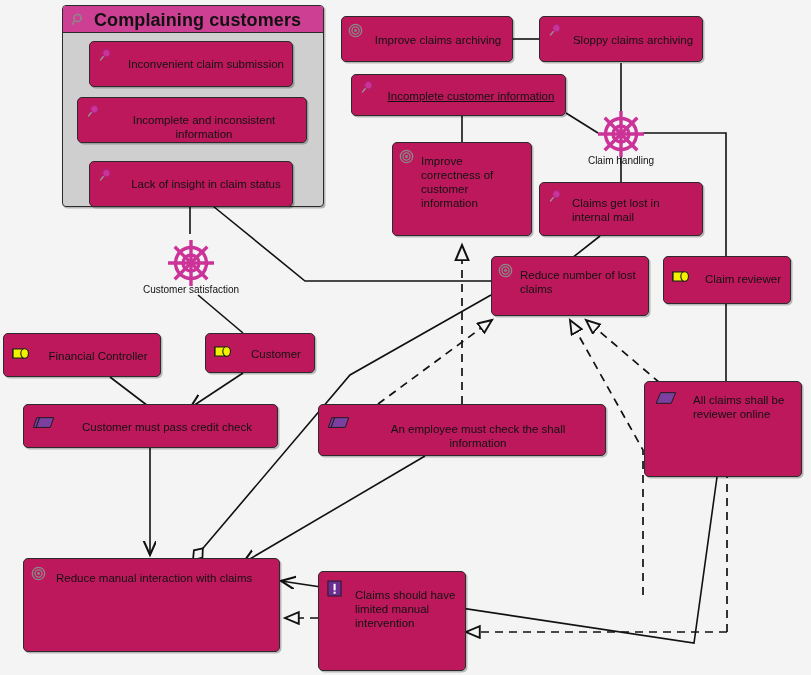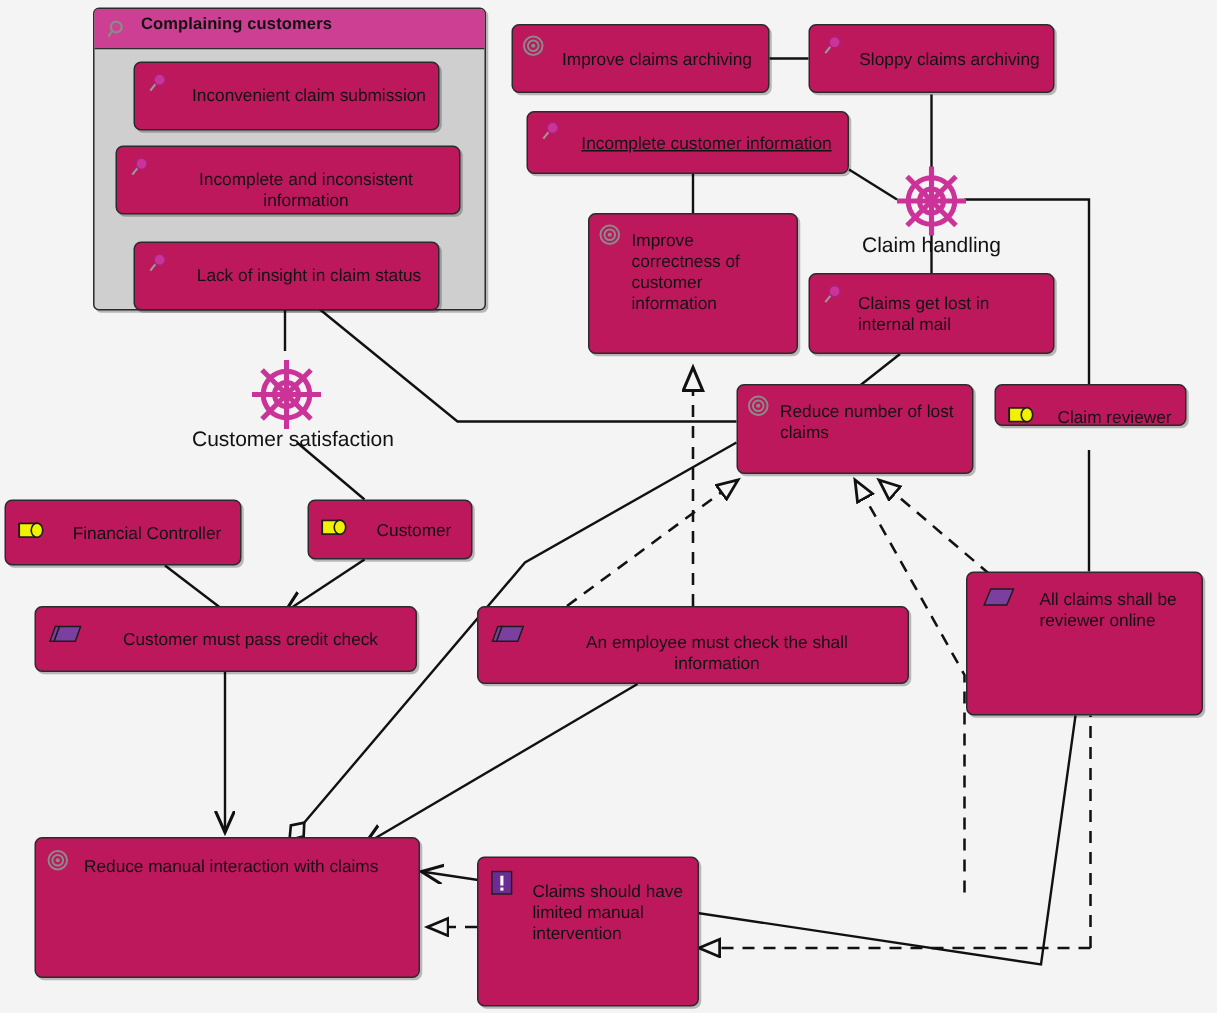--- a/index.html
+++ b/index.html
@@ -9,33 +9,33 @@
 
   .node{position:absolute;box-sizing:border-box;background:#be185d;border:1.4px solid #2b2b2b;border-radius:5px;
         box-shadow:1.5px 1.5px 0 rgba(0,0,0,0.25);}
   .node .label{position:absolute;font-size:11.5px;color:#111;line-height:1.22;}
 
   
   .group{position:absolute;box-sizing:border-box;background:#cfcfcf;border:1.4px solid #2b2b2b;border-radius:4px;
          box-shadow:1.5px 1.5px 0 rgba(0,0,0,0.25);}
   .group-header{position:absolute;left:0;top:0;right:0;height:26px;background:#cc3f92;border-bottom:1.4px solid #2b2b2b;
          border-radius:3px 3px 0 0;}
-  .group-title{position:absolute;left:31px;top:4px;font-size:11px;font-weight:bold;color:#111;letter-spacing:.1px;}
+  .group-title{position:absolute;left:31px;top:4px;font-size:18px;font-weight:bold;color:#111;letter-spacing:.1px;}
 
   
   .ico{position:absolute;}
   .ico-assessment{width:18px;height:18px;}
   .ico-goal{width:15px;height:15px;}
   .ico-role{width:20px;height:15px;}
   .ico-req{width:24px;height:16px;}
   .ico-constraint{width:15px;height:17px;}
 
   .driver{position:absolute;}
   .driver .wheel{display:block;}
-  .driver .dname{position:absolute;white-space:nowrap;font-size:14px;color:#111;text-align:center;}
+  .driver .dname{position:absolute;white-space:nowrap;font-size:10px;color:#111;text-align:center;}
 </style>
 </head>
 <body>
 
 <div id="canvas">
 
   <svg class="edges" viewBox="0 0 811 675">
     <defs>
       <marker id="openArrow" markerWidth="12" markerHeight="12" refX="9" refY="4" orient="auto">
         <path d="M0,0 L9,4 L0,8" fill="none" stroke="#111" stroke-width="1.3"></path>
@@ -190,21 +190,21 @@
 
   <div class="node" style="left:491px;top:256px;width:158px;height:60px;">
     <svg class="ico ico-goal" style="left:6px;top:6px;" viewBox="0 0 16 16">
       <circle cx="8" cy="8" r="6.6" fill="none" stroke="#8a8a8a" stroke-width="1.4"></circle>
       <circle cx="8" cy="8" r="3.8" fill="none" stroke="#8a8a8a" stroke-width="1.4"></circle>
       <circle cx="8" cy="8" r="1.5" fill="#8a8a8a"></circle>
     </svg>
     <div class="label" style="left:28px;top:11px;width:118px;text-align:left;">Reduce number of lost claims</div>
   </div>
 
-  <div class="node" style="left:663px;top:256px;width:128px;height:28px;">
+  <div class="node" style="left:663px;top:256px;width:128px;height:48px;">
     <svg class="ico ico-role" style="left:7px;top:12px;" viewBox="0 0 22 16">
       <rect x="2" y="3" width="13" height="10" fill="#f2f200" stroke="#1d1d1d" stroke-width="1.2"></rect>
       <ellipse cx="15" cy="8" rx="4.2" ry="5.2" fill="#f2f200" stroke="#1d1d1d" stroke-width="1.2"></ellipse>
       <line x1="2" y1="3" x2="2" y2="13" stroke="#1d1d1d" stroke-width="1.2"></line>
     </svg>
     <div class="label" style="left:36px;top:15px;width:86px;text-align:center;">Claim reviewer</div>
   </div>
 
   <div class="node" style="left:3px;top:333px;width:158px;height:44px;">
     <svg class="ico ico-role" style="left:7px;top:12px;" viewBox="0 0 22 16">

